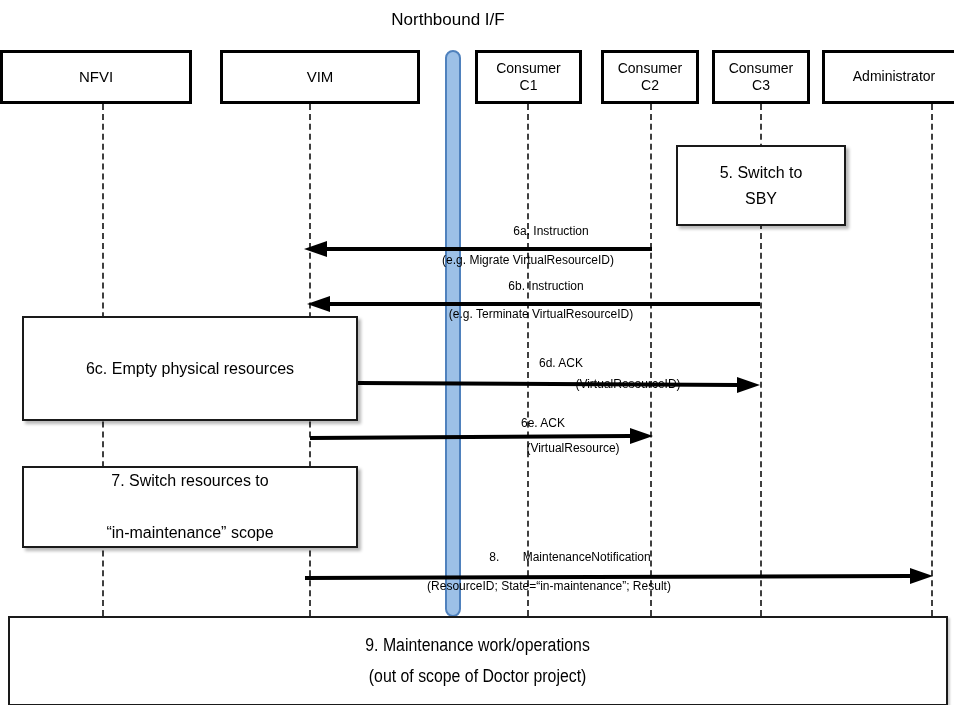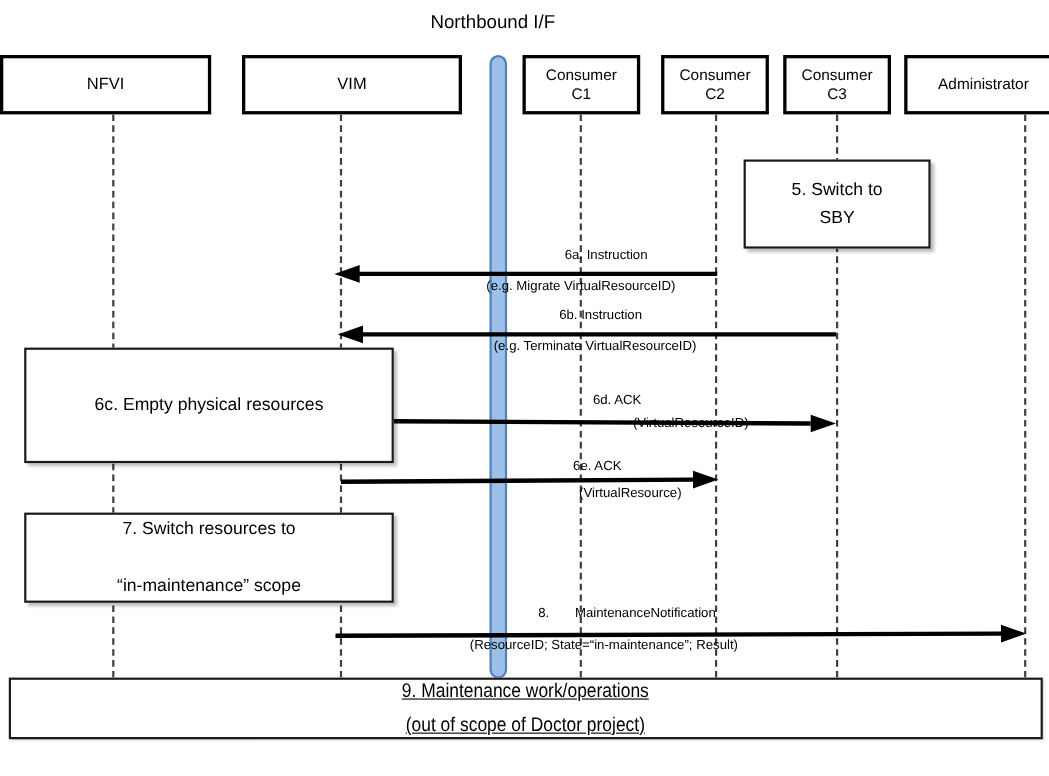--- a/index.html
+++ b/index.html
@@ -92,21 +92,21 @@
 
   <div class="note" style="left:22px;top:316px;width:336px;height:105px;">
     <span class="nl">6c. Empty physical resources</span>
   </div>
 
   <div class="note" style="left:22px;top:466px;width:336px;height:82px;justify-content:space-between;">
     <span class="nl">7. Switch resources to</span>
     <span class="nl">“in-maintenance” scope</span>
   </div>
 
-  <div class="note" style="left:8px;top:616px;width:940px;height:56px;box-shadow:2px 2px 2px rgba(0,0,0,0.2);text-decoration:underline;">
+  <div class="note" style="left:8px;top:616px;width:940px;height:90px;box-shadow:2px 2px 2px rgba(0,0,0,0.2);">
     <div class="box9-text">
       <div class="nl">9. Maintenance work/operations</div>
       <div class="nl">(out of scope of Doctor project)</div>
     </div>
   </div>
 
   <div class="msg" style="left:551px;top:224px;">6a. Instruction</div>
   <div class="msg" style="left:528px;top:253px;">(e.g. Migrate VirtualResourceID)</div>
 
   <div class="msg" style="left:546px;top:279px;">6b. Instruction</div>

